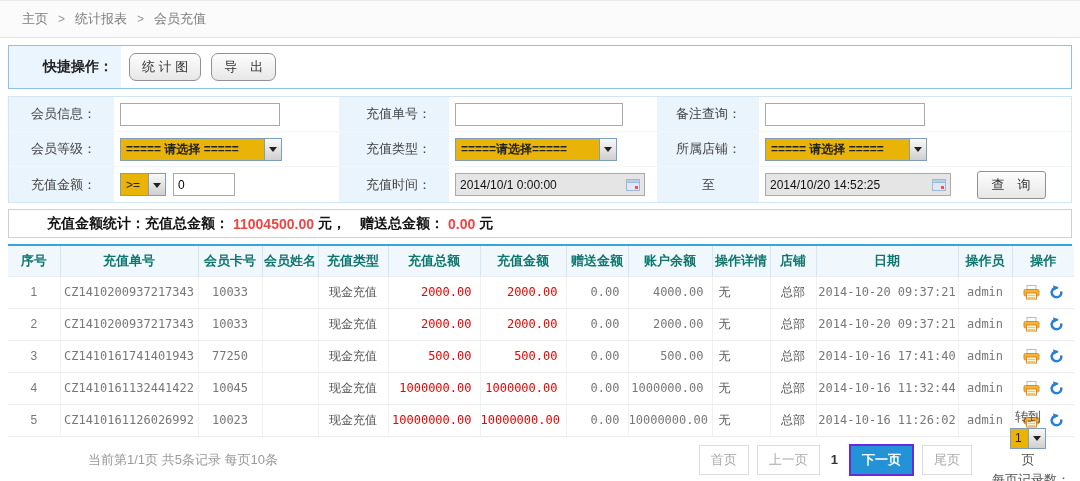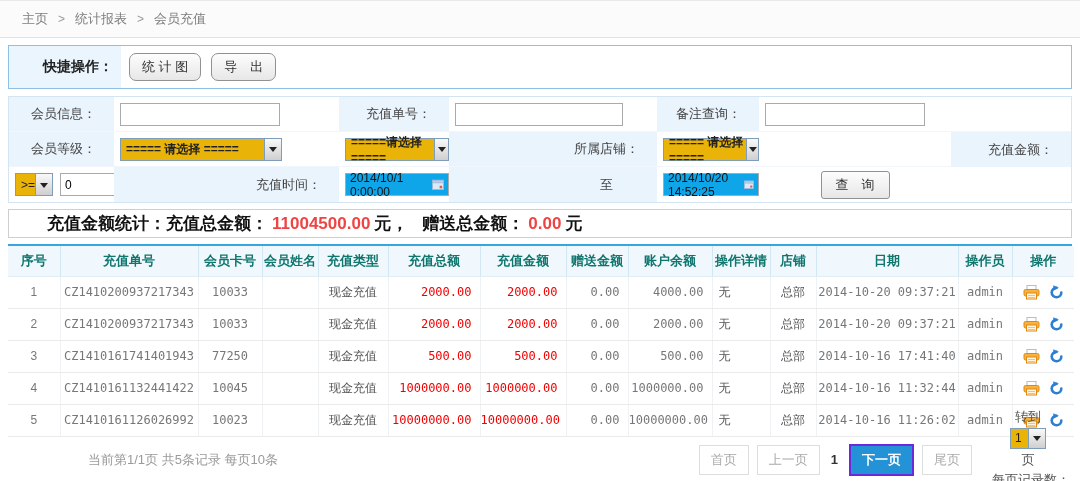--- a/index.html
+++ b/index.html
@@ -32,31 +32,31 @@
   .fld { padding-left:6px; }
   .tin { width:160px; height:23px; border:1px solid #aaa; padding:0 4px; font-size:12px;
     font-family:"Liberation Sans",sans-serif; outline:none; }
   .sel { display:inline-flex; width:162px; height:23px; border:1px solid #7f9db9; background:#eab308;
     align-items:center; justify-content:space-between; font-size:12px; font-weight:bold;
     color:#222; padding-left:5px; cursor:pointer; }
   .sel-arrow { width:17px; height:100%; border-left:1px solid #7f9db9;
     background:linear-gradient(#f9f9f9,#cfcfcf); display:flex; align-items:center; justify-content:center; }
   .sel-arrow::after { content:''; border:4px solid transparent; border-top:5px solid #222; margin-top:5px; }
   .sel-small { width:46px; font-weight:normal; }
-  .datein { display:inline-flex; width:190px; height:23px; border:1px solid #aaa; background:#0ea5e9;
+  .datein { display:inline-flex; width:190px; height:23px; border:1px solid #aaa; background:#e5e5e5;
     align-items:center; padding:0 4px; font-size:12px; color:#111; cursor:pointer; }
   .datein svg { margin-left:auto; }
   .to-lbl { padding-right:44px; }
   .searchwrap { display:flex; align-items:center; justify-content:center; }
   .sbtn { border:1px solid #919191; border-radius:3px; background:linear-gradient(#fdfdfd,#e7e7e7);
     color:#333; font-size:13px; padding:4px 14px; cursor:pointer; white-space:pre; }
 
   
   .summary { margin:6px 8px 0 8px; height:29px; border:1px solid #cfcfcf; display:flex;
-    align-items:center; padding-left:38px; font-weight:bold; color:#111; font-size:17px; }
+    align-items:center; padding-left:38px; font-weight:bold; color:#111; font-size:14px; }
   .summary .red { color:#ef4444; margin:0 4px; }
   .summary .seg2 { margin-left:14px; }
 
   
   .tablewrap { margin:6px 8px 0 8px; border-top:2px solid #36a6df; }
   table { width:100%; border-collapse:collapse; table-layout:fixed; }
   thead th { height:30px; background:#f0f8fd; border-right:1px solid #d2e7f4; border-bottom:1px solid #e2eef7;
     font-size:13px; color:#0f766e; font-weight:bold; }
   thead th:last-child { border-right:none; }
   tbody td { height:32px; border-right:1px solid #eef2f5; border-bottom:1px solid #ebebeb;
@@ -113,20 +113,21 @@
     </div>
   <div class="fcell"></div>
 
   <div class="fcell lbl">会员等级：</div>
   <div class="fcell fld">
     <span class="sel">
       <span>===== 请选择 =====</span>
       <span class="sel-arrow"></span>
     </span>
   </div>
+  <div class="fcell lbl">充值类型：</div>
   <div class="fcell fld">
     <span class="sel">
       <span>=====请选择=====</span>
       <span class="sel-arrow"></span>
     </span>
   </div>
   <div class="fcell lbl">所属店铺：</div>
   <div class="fcell fld">
     <span class="sel">
       <span>===== 请选择 =====</span>

